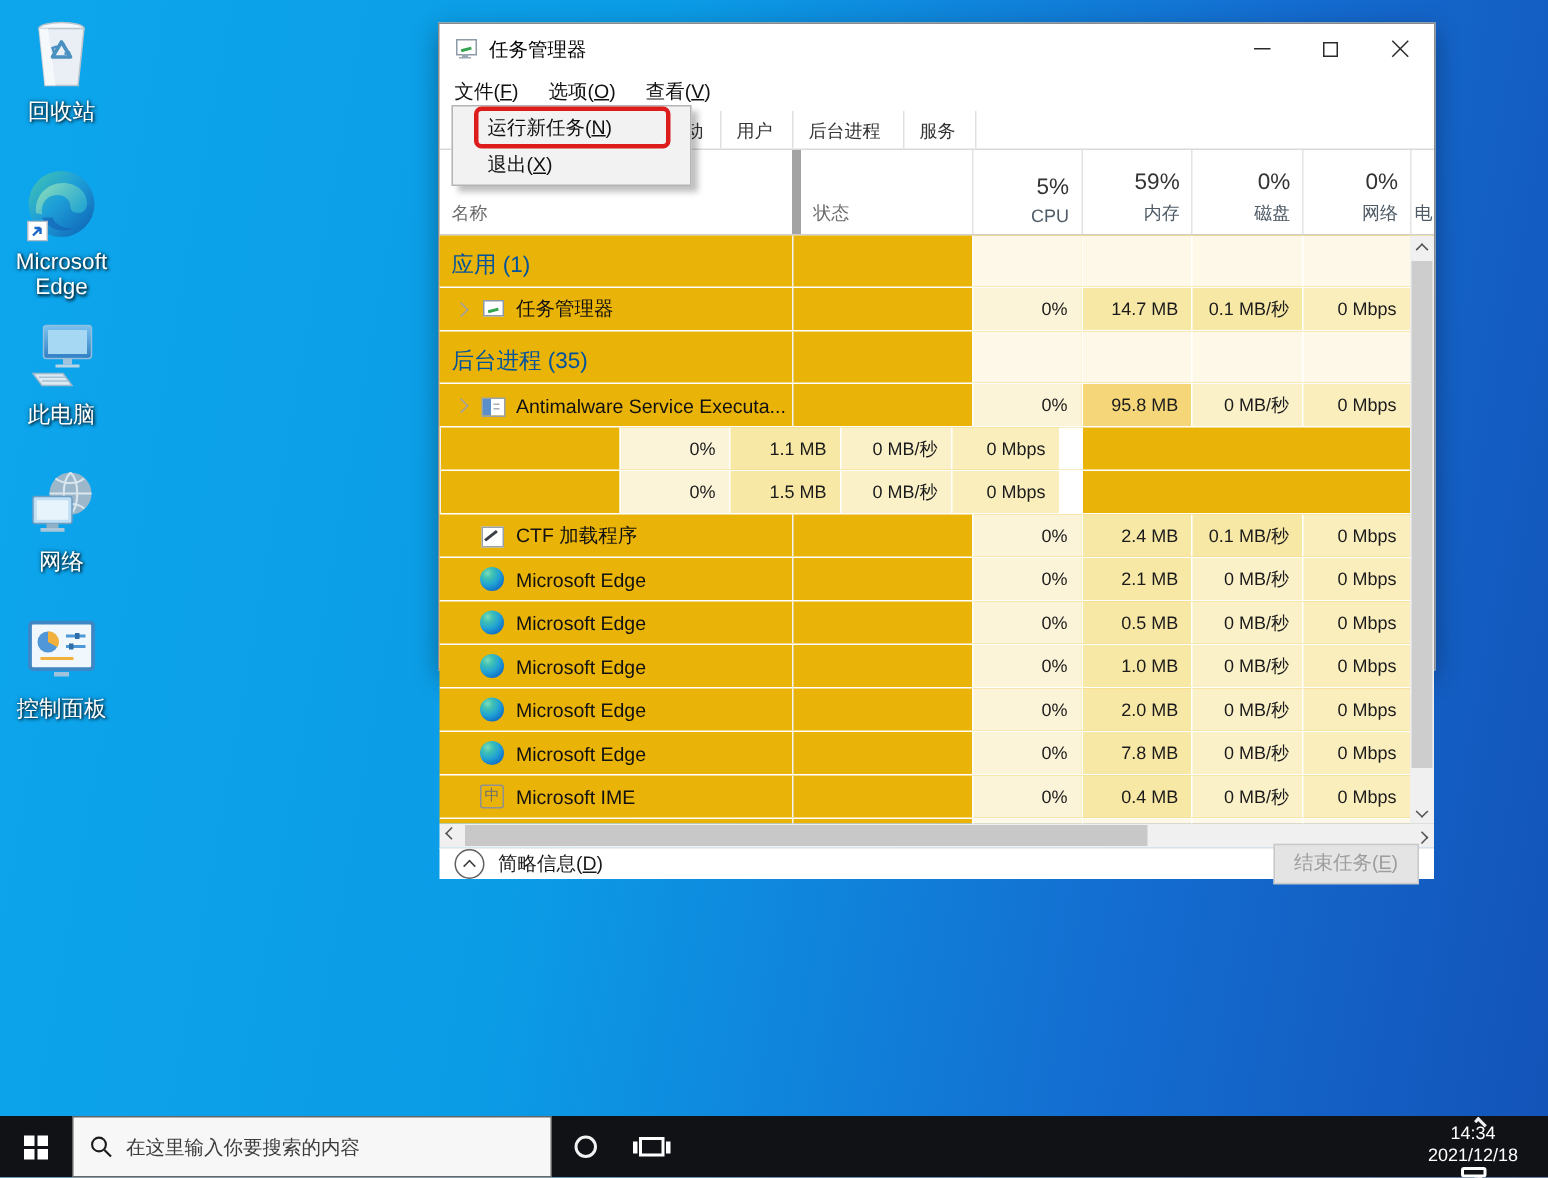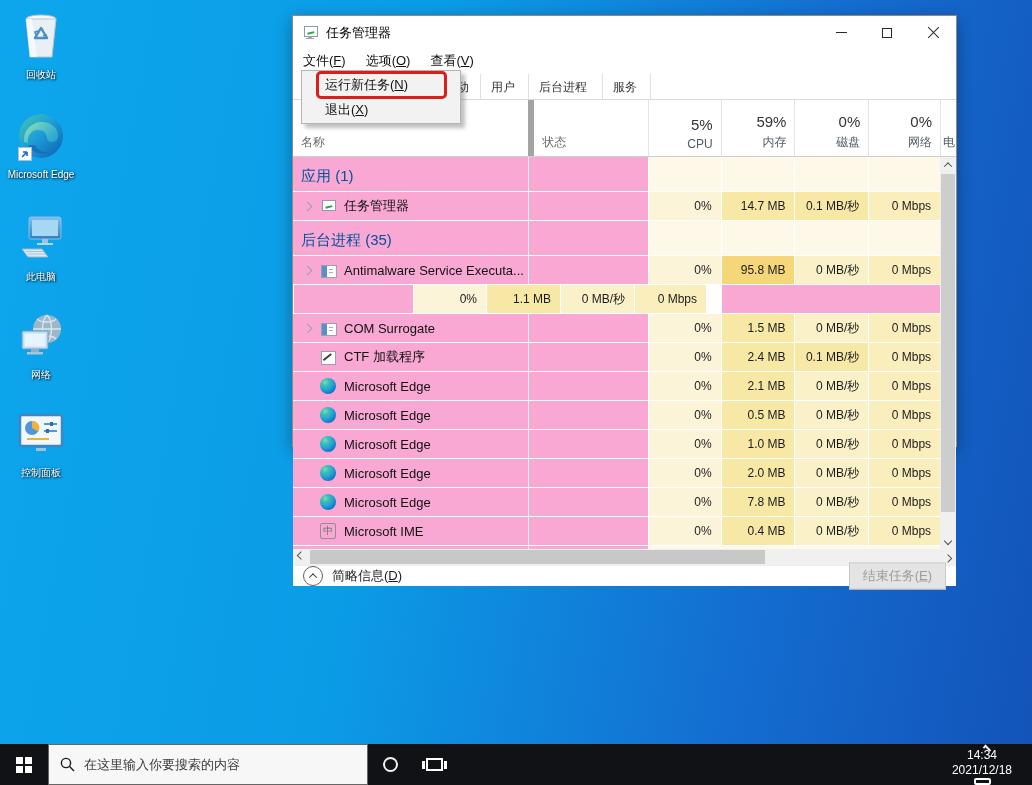--- a/index.html
+++ b/index.html
@@ -6,21 +6,21 @@
   html,body { width:1032px; height:785px; overflow:hidden; }
   body {
     font-family:"Liberation Sans","DejaVu Sans",sans-serif;
     position:relative;
     background:linear-gradient(100deg,#0da6ec 0%,#0b9ce6 38%,#146cd0 74%,#1353b8 100%);
   }
   
   .desk-icons { position:absolute; left:2px; top:0; width:78px; }
   .dicon { position:absolute; left:0; width:78px; display:flex; flex-direction:column; align-items:center; cursor:default; }
   .dicon .art { width:52px; height:52px; display:flex; align-items:center; justify-content:center; position:relative; }
-  .dicon .dlabel { margin-top:4px; font-size:10px; color:#fff; text-align:center; line-height:17px;
+  .dicon .dlabel { margin-top:4px; font-size:15px; color:#fff; text-align:center; line-height:17px;
     text-shadow:1px 1px 2px rgba(0,0,0,.85), 0 0 3px rgba(0,0,0,.5); }
   .badge-shortcut { position:absolute; left:3px; bottom:1px; }
   
   .win { position:absolute; left:292px; top:15px; width:665px; height:432px; background:#fff;
     border:1px solid #8a8a8a; box-shadow:0 5px 16px rgba(0,0,0,.32); display:flex; flex-direction:column; }
   .titlebar { flex:0 0 33px; display:flex; align-items:center; padding-left:9px; }
   .title-text { font-size:13px; color:#000; margin-left:8px; }
   .winbtns { margin-left:auto; display:flex; height:100%; }
   .wbtn { width:46px; display:flex; align-items:center; justify-content:center; }
   .gl-min { width:11px; height:1px; background:#2b2b2b; }
@@ -49,21 +49,21 @@
   .thead { flex:0 0 57px; display:flex; border-bottom:1px solid #cfcfcf; }
   .th { height:100%; padding:8px 8px 5px; display:flex; flex-direction:column; justify-content:flex-end; }
   .th-name { width:236px; } .th-status { width:120px; border-left:6px solid #a3a3a3; }
   .th-stat { border-left:1px solid #e3e3e3; align-items:flex-end; }
   .th-cpu{width:73px}.th-mem{width:74px}.th-disk{width:74px}.th-net{width:72px}
   .th-pow { width:16px; border-left:1px solid #e3e3e3; overflow:hidden; padding:8px 2px 5px; }
   .th .pct { font-size:15px; color:#333; margin-bottom:4px; }
   .th .lbl { font-size:12px; color:#4f5b66; }
   .th .lbl-left { font-size:12px; color:#6a6a6a; }
   
-  .tbody { flex:0 0 392px; position:relative; overflow:hidden; background:#f9a8d4; }
+  .tbody { flex:0 0 392px; position:relative; overflow:hidden; background:#eab308; }
   .trow { display:flex; height:29px; border-bottom:1px solid #fff; }
   .trow.section { height:35px; }
   .cname { width:236px; display:flex; align-items:center; padding-left:8px; }
   .section .cname { align-items:flex-end; padding-bottom:5px; }
   .group-label { font-size:15px; color:#00539c; padding-left:0; }
   .cstat { width:120px; border-left:1px solid #f2f2f2; }
   .hcell { border-left:1px solid #fff; display:flex; align-items:center; justify-content:flex-end;
     padding-right:9px; font-size:12px; color:#1b1b1b; }
   .w-cpu{width:73px}.w-mem{width:74px}.w-disk{width:74px}.w-net{width:72px}
   .cpow { width:16px; background:#fff; }
@@ -347,25 +347,20 @@
       </div>
       <div class="trow">
         <div class="cstat"></div>
         <div class="hcell w-cpu hc-cpu">0%</div>
         <div class="hcell w-mem hc-mem">1.1 MB</div>
         <div class="hcell w-disk hc-disk0">0 MB/秒</div>
         <div class="hcell w-net hc-net">0 Mbps</div>
         <div class="cpow"></div>
       </div>
       <div class="trow">
-        <div class="cname">
-          <span class="chev"></span>
-          <span class="pi window-icon"></span>
-          <span class="ptxt">COM Surrogate</span>
-        </div>
         <div class="cstat"></div>
         <div class="hcell w-cpu hc-cpu">0%</div>
         <div class="hcell w-mem hc-mem">1.5 MB</div>
         <div class="hcell w-disk hc-disk0">0 MB/秒</div>
         <div class="hcell w-net hc-net">0 Mbps</div>
         <div class="cpow"></div>
       </div>
       <div class="trow">
         <div class="cname">
           <span class="chev hide"></span>

